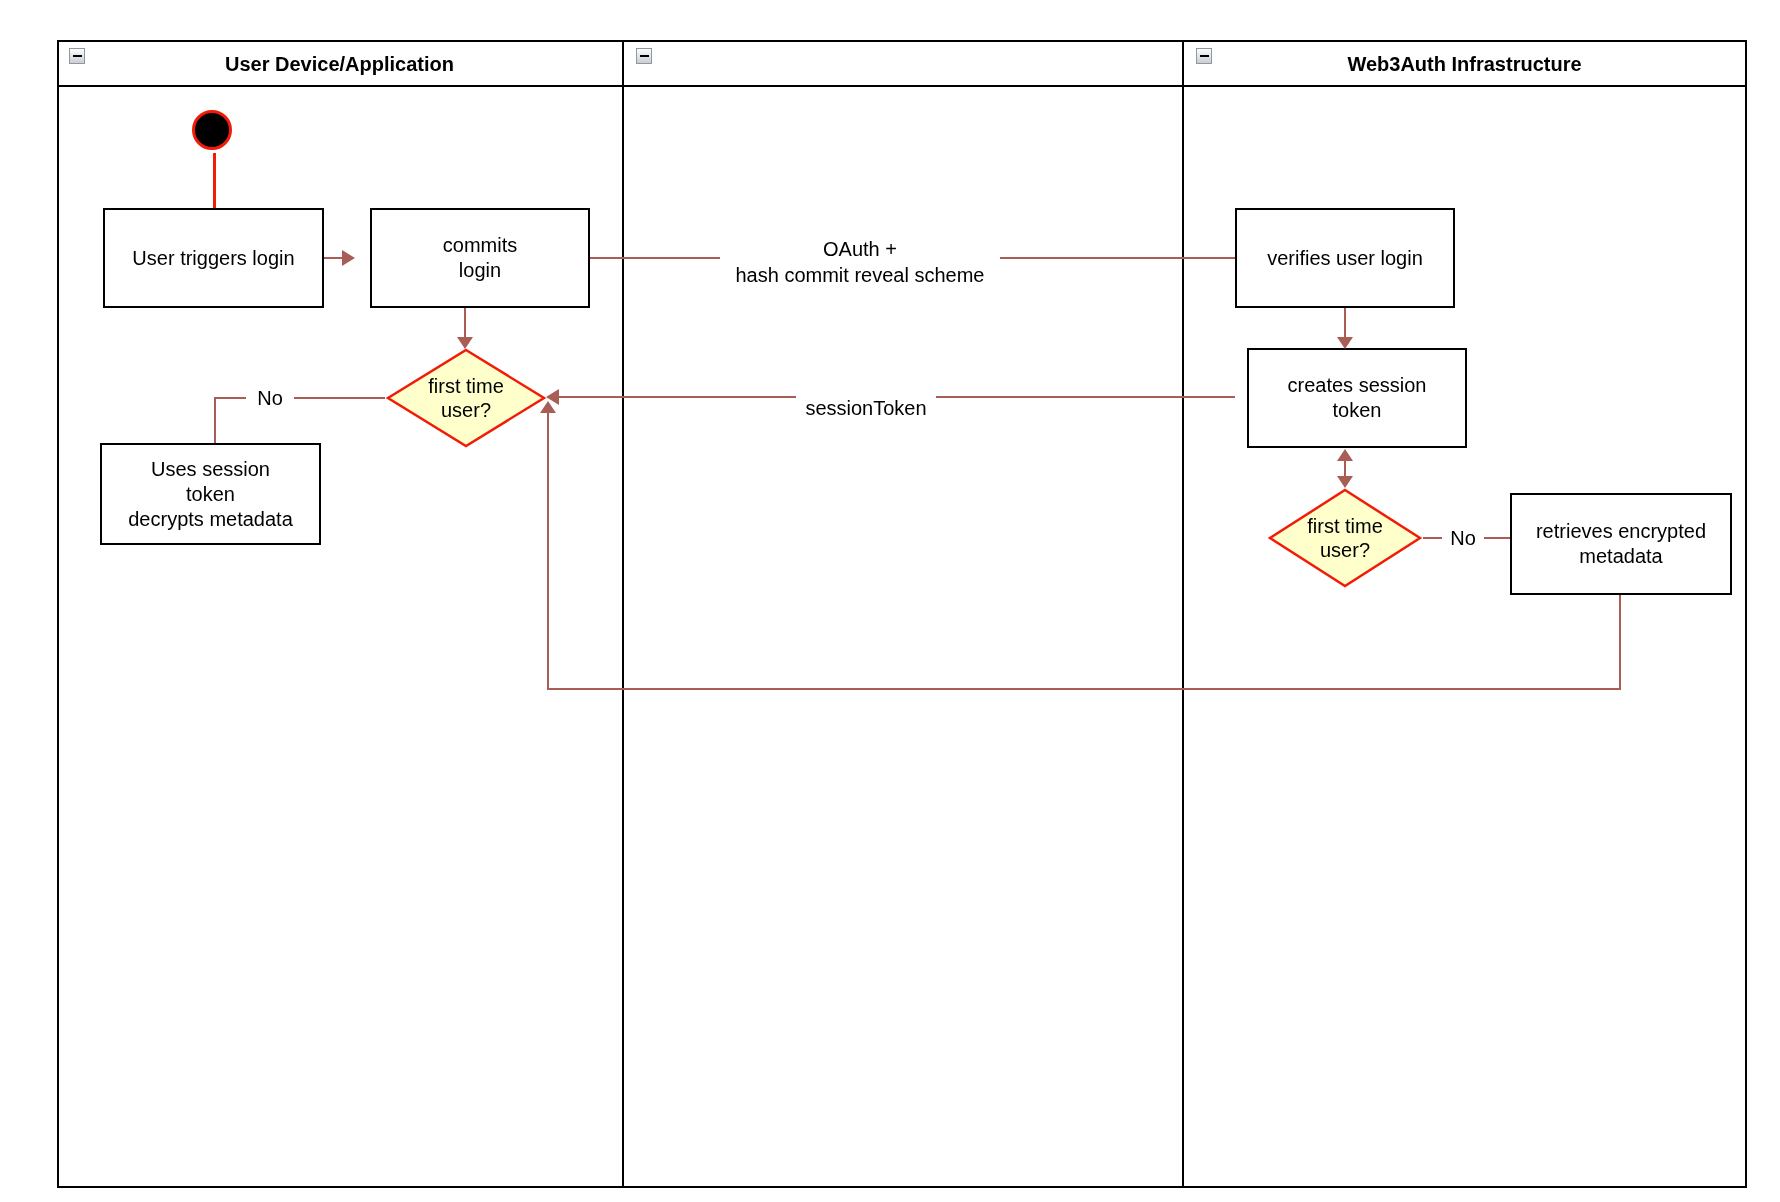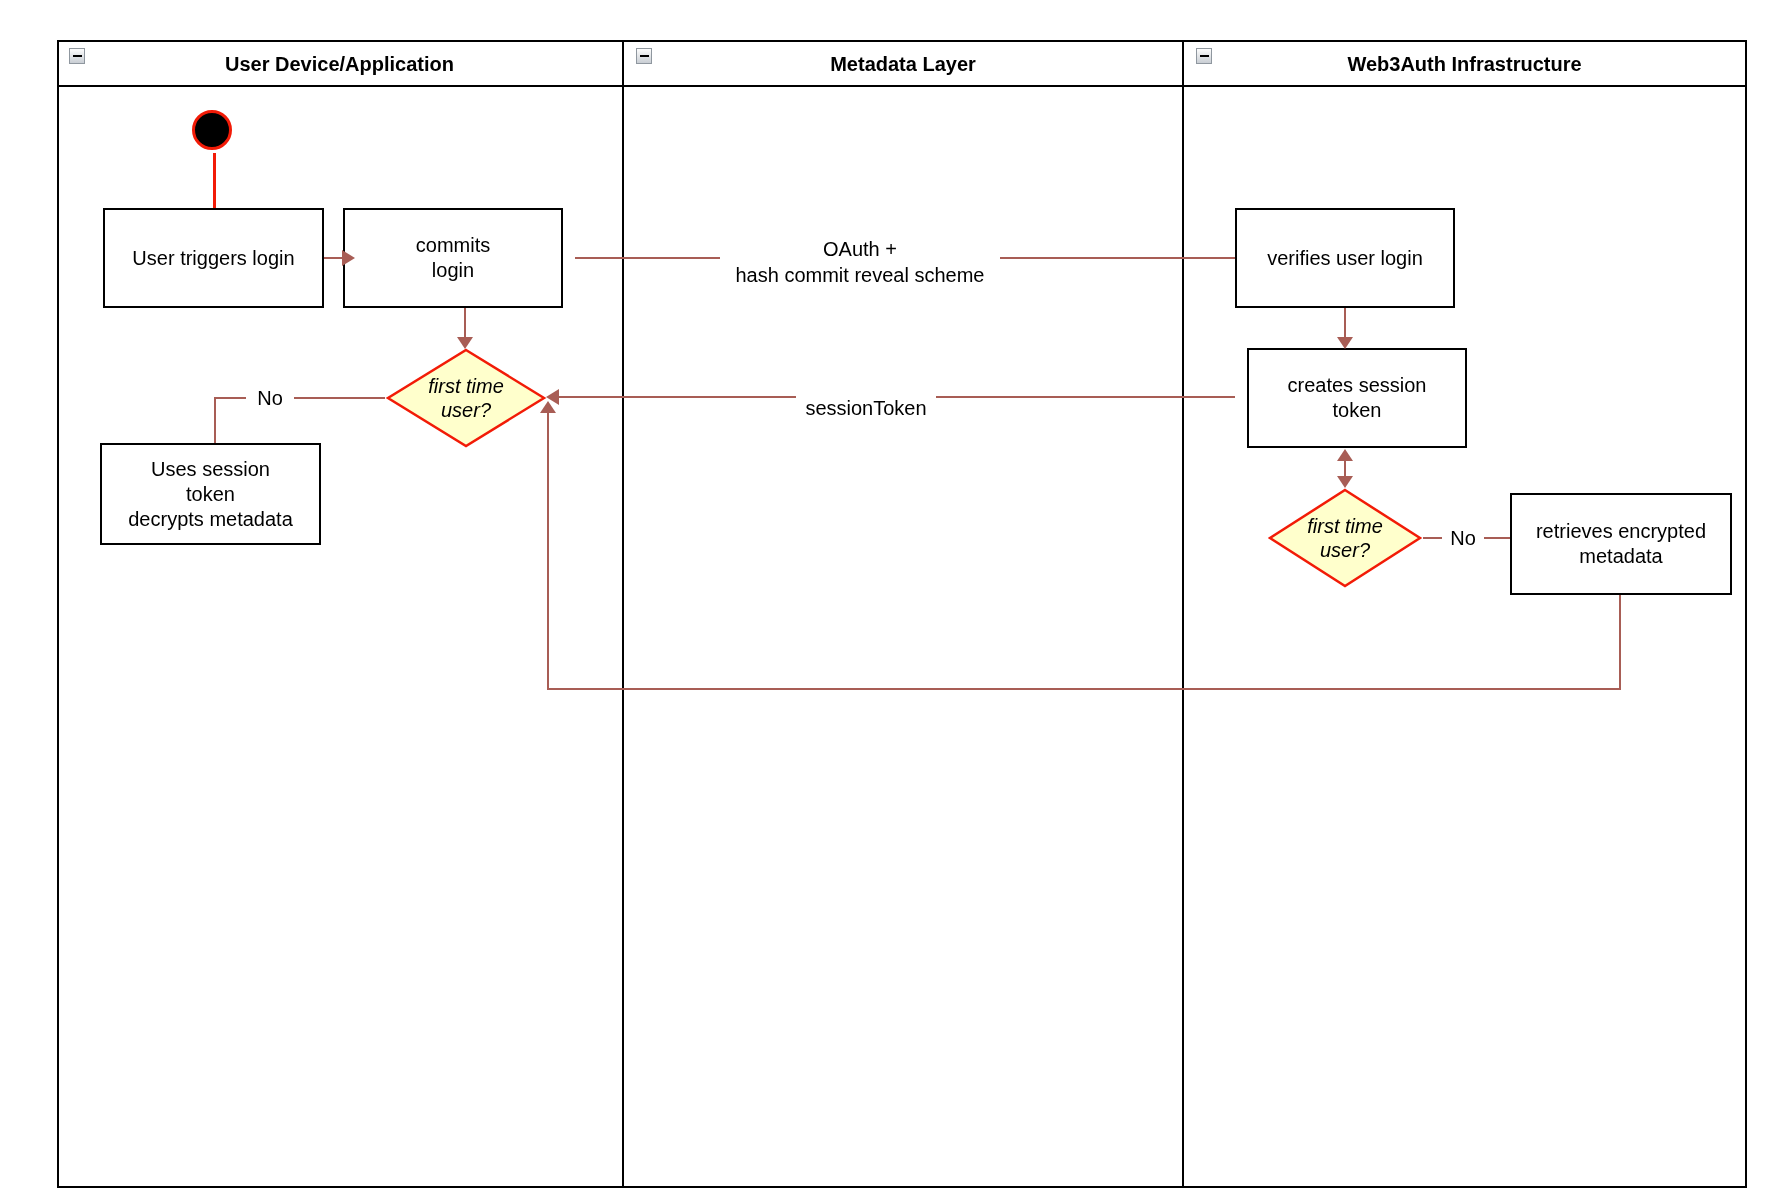--- a/index.html
+++ b/index.html
@@ -14,21 +14,21 @@
   .lane-header{top:42px;height:44px;display:flex;align-items:center;justify-content:center;}
   .lane-title{font-weight:bold;font-size:20px;white-space:nowrap;}
   .collapse-btn{top:48px;width:16px;height:16px;border:1px solid #8f979f;
       background:linear-gradient(#fdfdfd,#c9ced4);display:flex;align-items:center;justify-content:center;}
   .collapse-btn .minus{width:9px;height:2px;background:#000;}
 
   
   .node{border:2px solid #000;background:#fff;display:flex;align-items:center;justify-content:center;
         text-align:center;font-size:20px;line-height:25px;white-space:pre-line;}
   .start{width:40px;height:40px;border-radius:50%;background:#000;border:3px solid #f21b07;}
-  .diamond-wrap{display:flex;align-items:center;font-style:italic;}
+  .diamond-wrap{display:flex;align-items:center;}
   .diamond-label{position:absolute;inset:0;display:flex;align-items:center;justify-content:center;
         text-align:center;font-size:20px;line-height:24px;white-space:pre-line;}
 
   
   .edge{background:#a85d55;}
   .edge-red{background:#f21b07;}
   .elabel{background:#fff;display:flex;align-items:center;justify-content:center;
           font-size:20px;line-height:26px;text-align:center;white-space:pre-line;}
   .head{width:0;height:0;}
   .head-right{border-top:8px solid transparent;border-bottom:8px solid transparent;border-left:13px solid #a85d55;}
@@ -41,23 +41,20 @@
 
 <div class="canvas">
 
   <div class="abs pool"></div>
   <div class="abs header-sep"></div>
   <div class="abs lane-divider" style="left:622px;"></div>
   <div class="abs lane-divider" style="left:1182px;"></div>
 
   <div class="abs lane-header" style="left:57px;width:565px;">
     <span class="lane-title">User Device/Application</span>
-  </div>
-  <div class="abs lane-header" style="left:624px;width:558px;">
-    <span class="lane-title">Metadata Layer</span>
   </div>
   <div class="abs lane-header" style="left:1184px;width:561px;">
     <span class="lane-title">Web3Auth Infrastructure</span>
   </div>
   <div class="abs collapse-btn" style="left:69px;">
       <span class="minus"></span>
     </div>
   <div class="abs collapse-btn" style="left:636px;">
       <span class="minus"></span>
     </div>
@@ -90,21 +87,21 @@
 
   <div class="abs elabel" style="left:720px;top:235px;width:280px;height:54px;">OAuth +
 hash commit reveal scheme</div>
   <div class="abs elabel" style="left:796px;top:394px;width:140px;height:27px;">sessionToken</div>
   <div class="abs elabel" style="left:246px;top:384px;width:48px;height:27px;">No</div>
   <div class="abs elabel" style="left:1442px;top:524px;width:42px;height:27px;">No</div>
 
   <div class="abs start" style="left:192px;top:110px;"></div>
 
   <div class="abs node" style="left:103px;top:208px;width:221px;height:100px;">User triggers login</div>
-  <div class="abs node" style="left:343px;top:208px;width:220px;height:100px;">commits
+  <div class="abs node" style="left:370px;top:208px;width:220px;height:100px;">commits
 login</div>
   <div class="abs node" style="left:100px;top:443px;width:221px;height:102px;">Uses session
 token
 decrypts metadata</div>
 
   <div class="abs diamond-wrap" style="left:385px;top:348px;width:162px;height:100px;">
     <svg width="162" height="100">
       <polygon points="81,2 159,50 81,98 3,50" fill="#ffffcc" stroke="#f21b07" stroke-width="2.5"></polygon>
     </svg>
     <div class="diamond-label">first time

